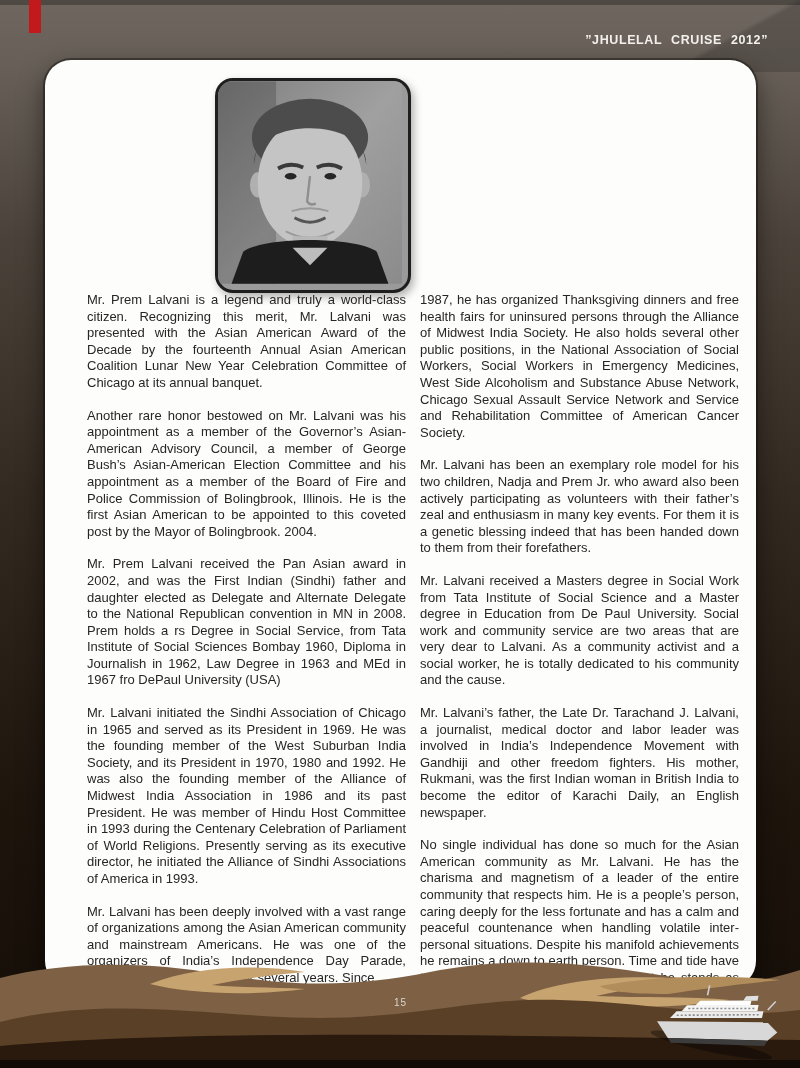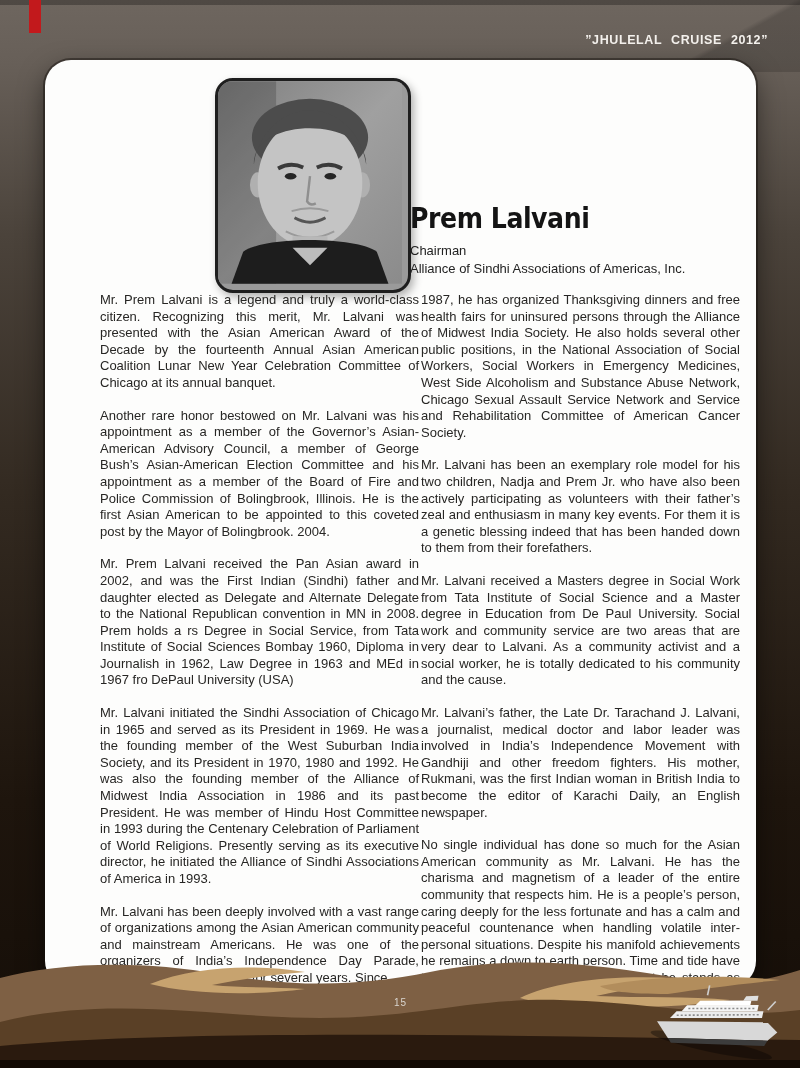--- a/index.html
+++ b/index.html
@@ -16,21 +16,21 @@
         border-radius:26px;z-index:2;
         box-shadow:0 0 0 2px rgba(20,15,10,0.45),0 10px 26px rgba(0,0,0,0.5);}
   .photo{position:absolute;left:170px;top:18px;width:190px;height:209px;
         border:3px solid #1e1e1e;border-radius:18px;overflow:hidden;
         box-shadow:3px 4px 8px rgba(0,0,0,0.3);background:#9a9a9a;}
   .photo svg{display:block;}
   .name-block{position:absolute;left:365px;top:142px;width:330px;}
   .name-block h1{margin:0 0 7px 0;font-family:"DejaVu Sans",sans-serif;font-weight:bold;
         font-size:28px;color:#141414;letter-spacing:-0.5px;transform:scaleX(0.9);transform-origin:left;}
   .name-block .sub{font-size:13px;color:#222;line-height:18px;}
-  .columns{position:absolute;left:55px;top:232px;width:652px;display:flex;gap:2px;}
+  .columns{position:absolute;left:42px;top:232px;width:652px;display:flex;gap:14px;}
   .col{width:319px;}
   .col p{margin:0 0 16px 0;font-size:13px;line-height:16.6px;text-align:justify;color:#272624;}
   .waves{position:absolute;left:0;bottom:0;z-index:5;display:block;}
   .ship{position:absolute;left:642px;top:984px;z-index:6;display:block;}
   .page-number{position:absolute;left:394px;top:997px;z-index:7;color:#d9d5cf;font-size:10px;letter-spacing:1px;}
 </style>
 </head>
 <body>
 
 <div class="page">
@@ -66,37 +66,32 @@
         <path d="M95,98 L92,124 Q95,129 101,126" stroke="#8f8f8f" stroke-width="2.5" fill="none"></path>
         <path d="M76,134 Q95,128 114,134" stroke="#9a9a9a" stroke-width="2" fill="none"></path>
         <path d="M79,141 Q95,150 111,141" stroke="#555" stroke-width="3" fill="none"></path>
         <path d="M70,155 Q95,168 120,155" stroke="#9a9a9a" stroke-width="2" fill="none"></path>
         <rect x="77" y="160" width="36" height="26" fill="#b8b8b8"></rect>
         <path d="M14,209 L26,176 C48,160 142,160 164,176 L176,209 Z" fill="#1d1d1d"></path>
         <path d="M77,172 L95,190 L113,172" fill="#bdbdbd"></path>
       </svg>
     </div>
 
-    <div class="name-block">
-      <h1>Prem Lalvani</h1>
-      <div class="sub">Chairman</div>
-      <div class="sub">Alliance of Sindhi Associations of Americas, Inc.</div>
-    </div>
 
     <div class="columns">
       <div class="col">
         <p>Mr. Prem Lalvani is a legend and truly a world-class citizen. Recognizing this merit, Mr. Lalvani was presented with the Asian American Award of the Decade by the fourteenth Annual Asian American Coalition Lunar New Year Celebration Committee of Chicago at its annual banquet.</p>
         <p>Another rare honor bestowed on Mr. Lalvani was his appointment as a member of the Governor’s Asian-American Advisory Council, a member of George Bush’s Asian-American Election Committee and his appointment as a member of the Board of Fire and Police Commission of Bolingbrook, Illinois. He is the first Asian American to be appointed to this coveted post by the Mayor of Bolingbrook. 2004.</p>
         <p>Mr. Prem Lalvani received the Pan Asian award in 2002, and was the First Indian (Sindhi) father and daughter elected as Delegate and Alternate Delegate to the National Republican convention in MN in 2008. Prem holds a rs Degree in Social Service, from Tata Institute of Social Sciences Bombay 1960, Diploma in Journalish in 1962, Law Degree in 1963 and MEd in 1967 fro DePaul University (USA)</p>
         <p>Mr. Lalvani initiated the Sindhi Association of Chicago in 1965 and served as its President in 1969. He was the founding member of the West Suburban India Society, and its President in 1970, 1980 and 1992. He was also the founding member of the Alliance of Midwest India Association in 1986 and its past President. He was member of Hindu Host Committee in 1993 during the Centenary Celebration of Parliament of World Religions. Presently serving as its executive director, he initiated the Alliance of Sindhi Associations of America in 1993.</p>
         <p>Mr. Lalvani has been deeply involved with a vast range of organizations among the Asian American community and mainstream Americans. He was one of the organizers of India’s Independence Day Parade, sponsored by the Alliance for several years. Since</p>
       </div>
       <div class="col">
         <p>1987, he has organized Thanksgiving dinners and free health fairs for uninsured persons through the Alliance of Midwest India Society. He also holds several other public positions, in the National Association of Social Workers, Social Workers in Emergency Medicines, West Side Alcoholism and Substance Abuse Network, Chicago Sexual Assault Service Network and Service and Rehabilitation Committee of American Cancer Society.</p>
-        <p>Mr. Lalvani has been an exemplary role model for his two children, Nadja and Prem Jr. who have also been actively participating as volunteers with their father’s zeal and enthusiasm in many key events. For them it is a genetic blessing indeed that has been handed down to them from their forefathers.</p>
+        <p>Mr. Lalvani has been an exemplary role model for his two children, Nadja and Prem Jr. who award also been actively participating as volunteers with their father’s zeal and enthusiasm in many key events. For them it is a genetic blessing indeed that has been handed down to them from their forefathers.</p>
         <p>Mr. Lalvani received a Masters degree in Social Work from Tata Institute of Social Science and a Master degree in Education from De Paul University. Social work and community service are two areas that are very dear to Lalvani. As a community activist and a social worker, he is totally dedicated to his community and the cause.</p>
         <p>Mr. Lalvani’s father, the Late Dr. Tarachand J. Lalvani, a journalist, medical doctor and labor leader was involved in India’s Independence Movement with Gandhiji and other freedom fighters. His mother, Rukmani, was the first Indian woman in British India to become the editor of Karachi Daily, an English newspaper.</p>
         <p>No single individual has done so much for the Asian American community as Mr. Lalvani. He has the charisma and magnetism of a leader of the entire community that respects him. He is a people’s person, caring deeply for the less fortunate and has a calm and peaceful countenance when handling volatile inter-personal situations. Despite his manifold achievements he remains a down to earth person. Time and tide have taken him places around the globe but he stands as resolute as ever in his sole mission of helping the world.</p>
       </div>
     </div>
   </div>
 
   <svg class="waves" width="800" height="112" viewBox="0 0 800 112">
     <path d="M0,22 C60,6 140,4 220,18 C300,32 360,30 430,16 C520,-2 600,8 690,24 C735,32 775,22 800,14 L800,112 L0,112 Z" fill="#7e6044"></path>
     <path d="M150,28 C195,10 255,8 305,16 C272,19 240,23 212,29 C244,32 276,31 305,33 C252,40 188,38 150,28 Z" fill="#c7a36f"></path>

